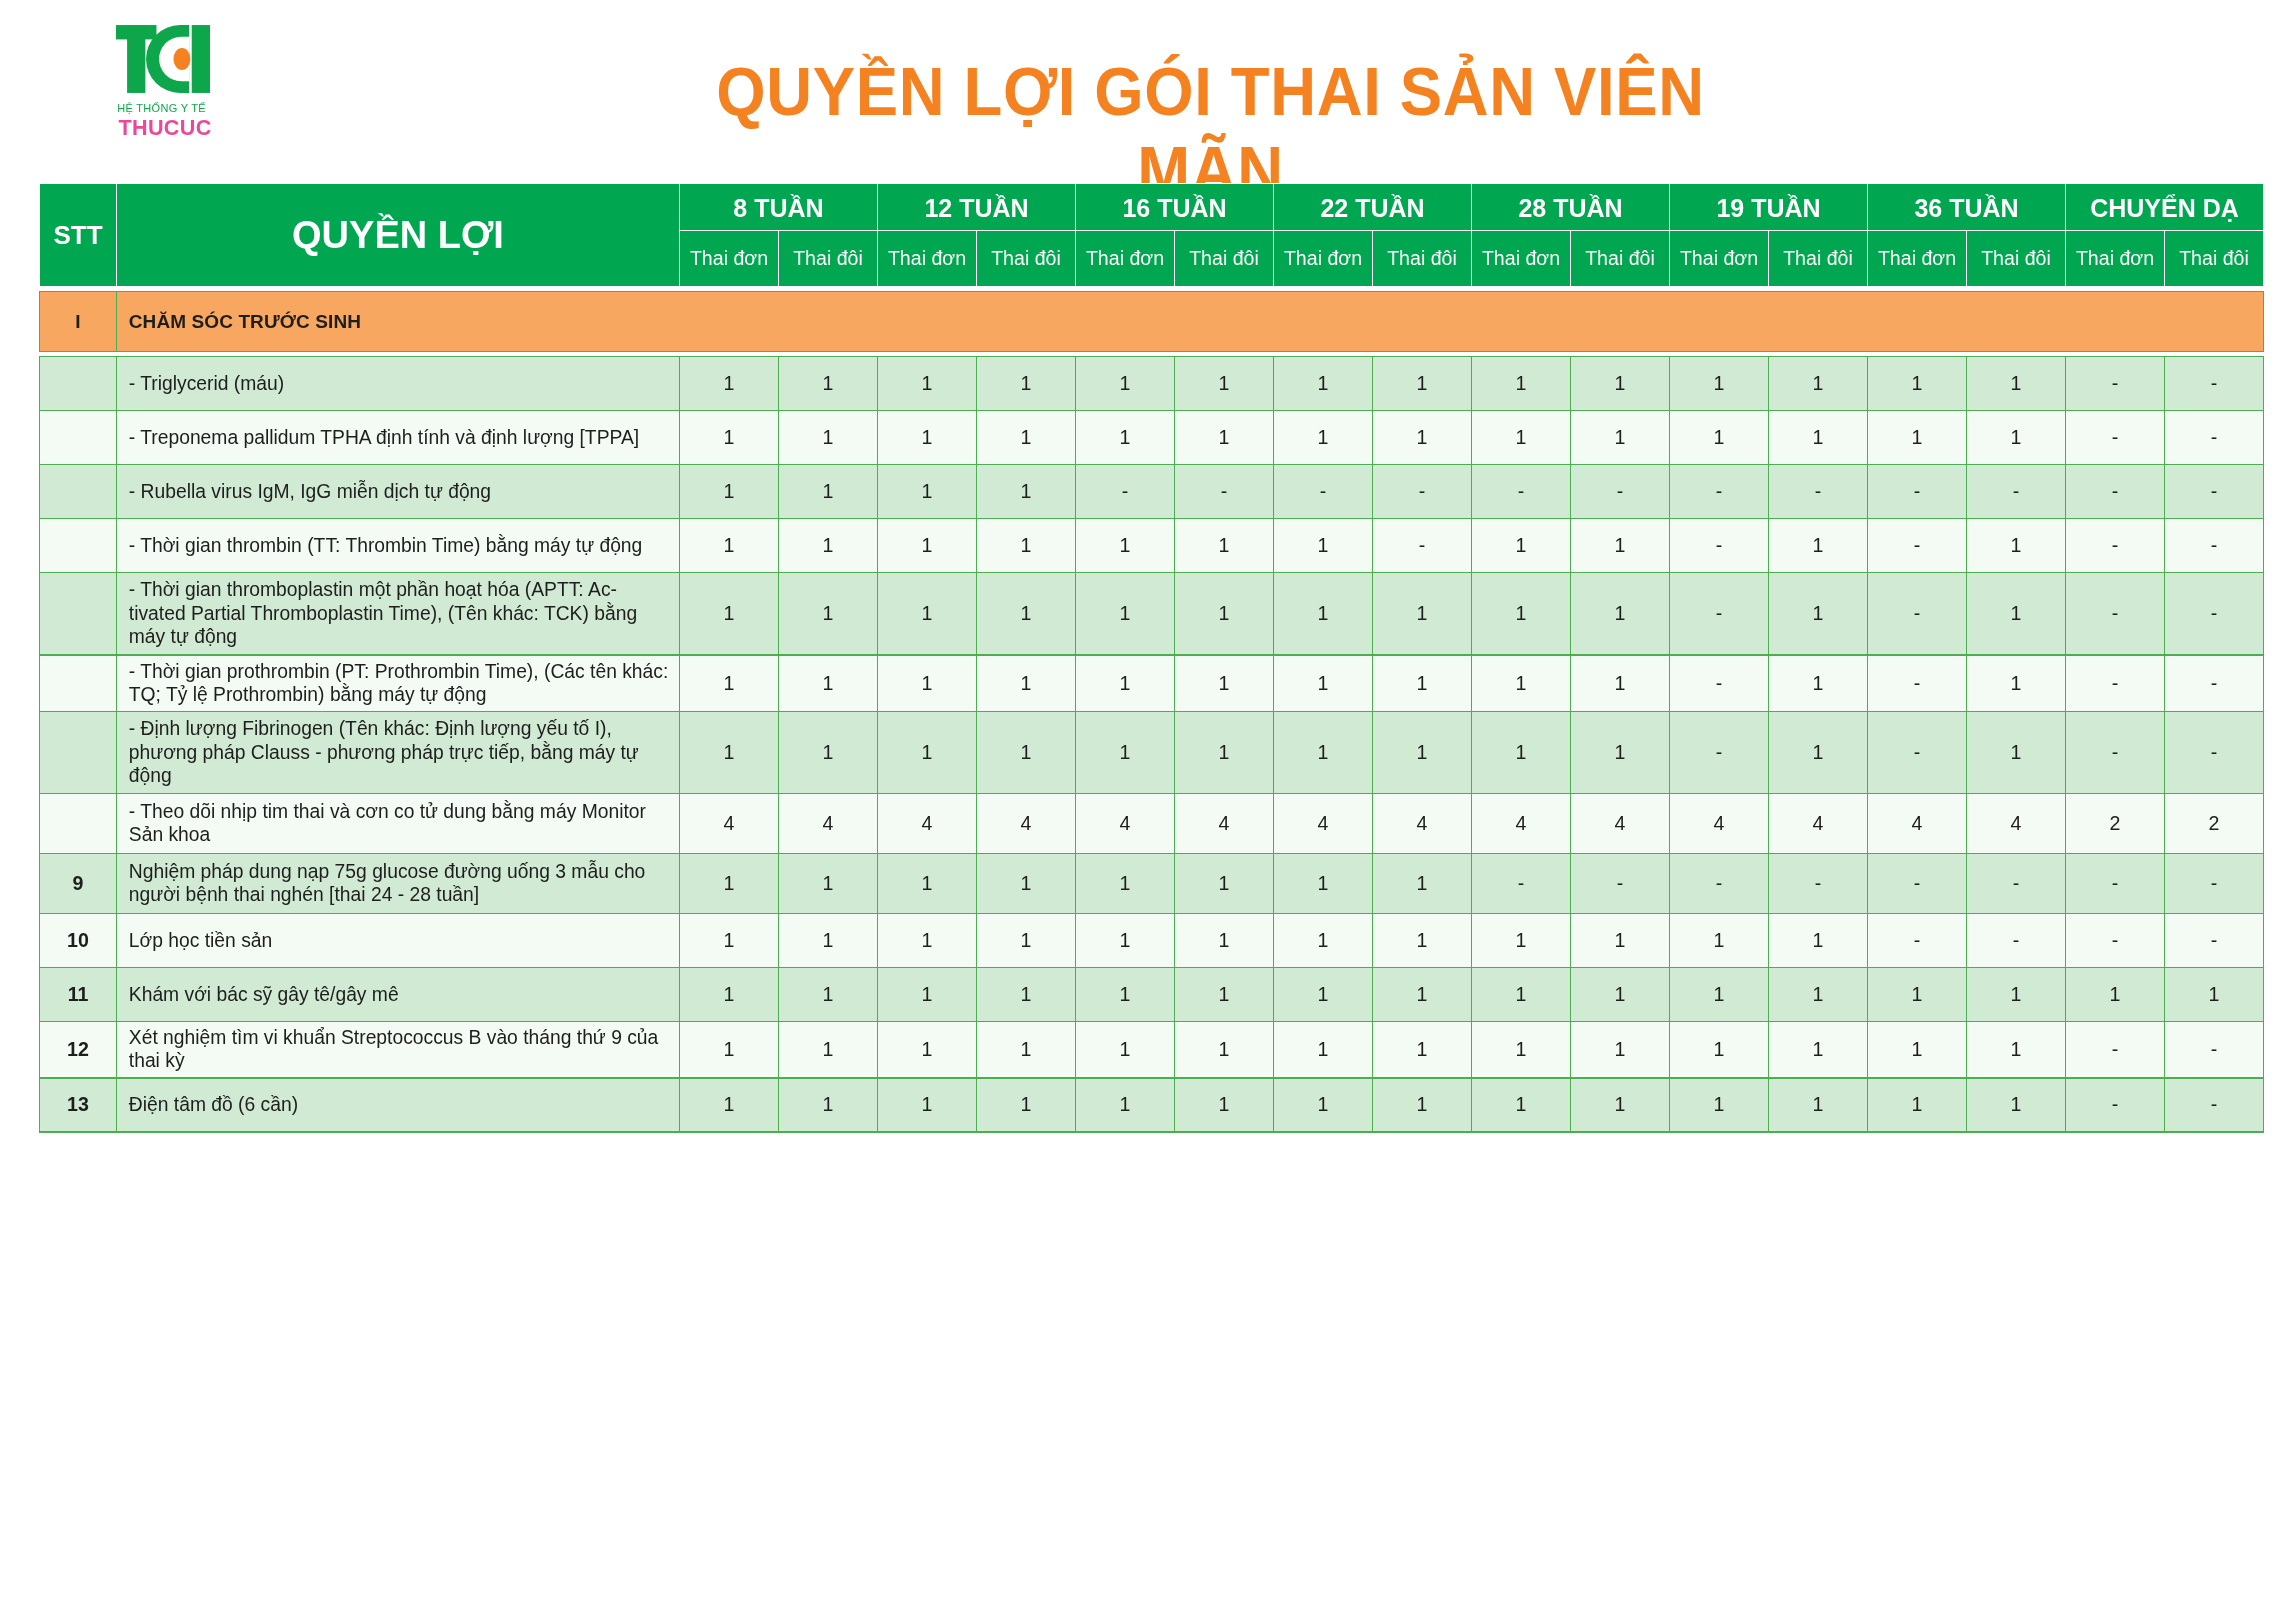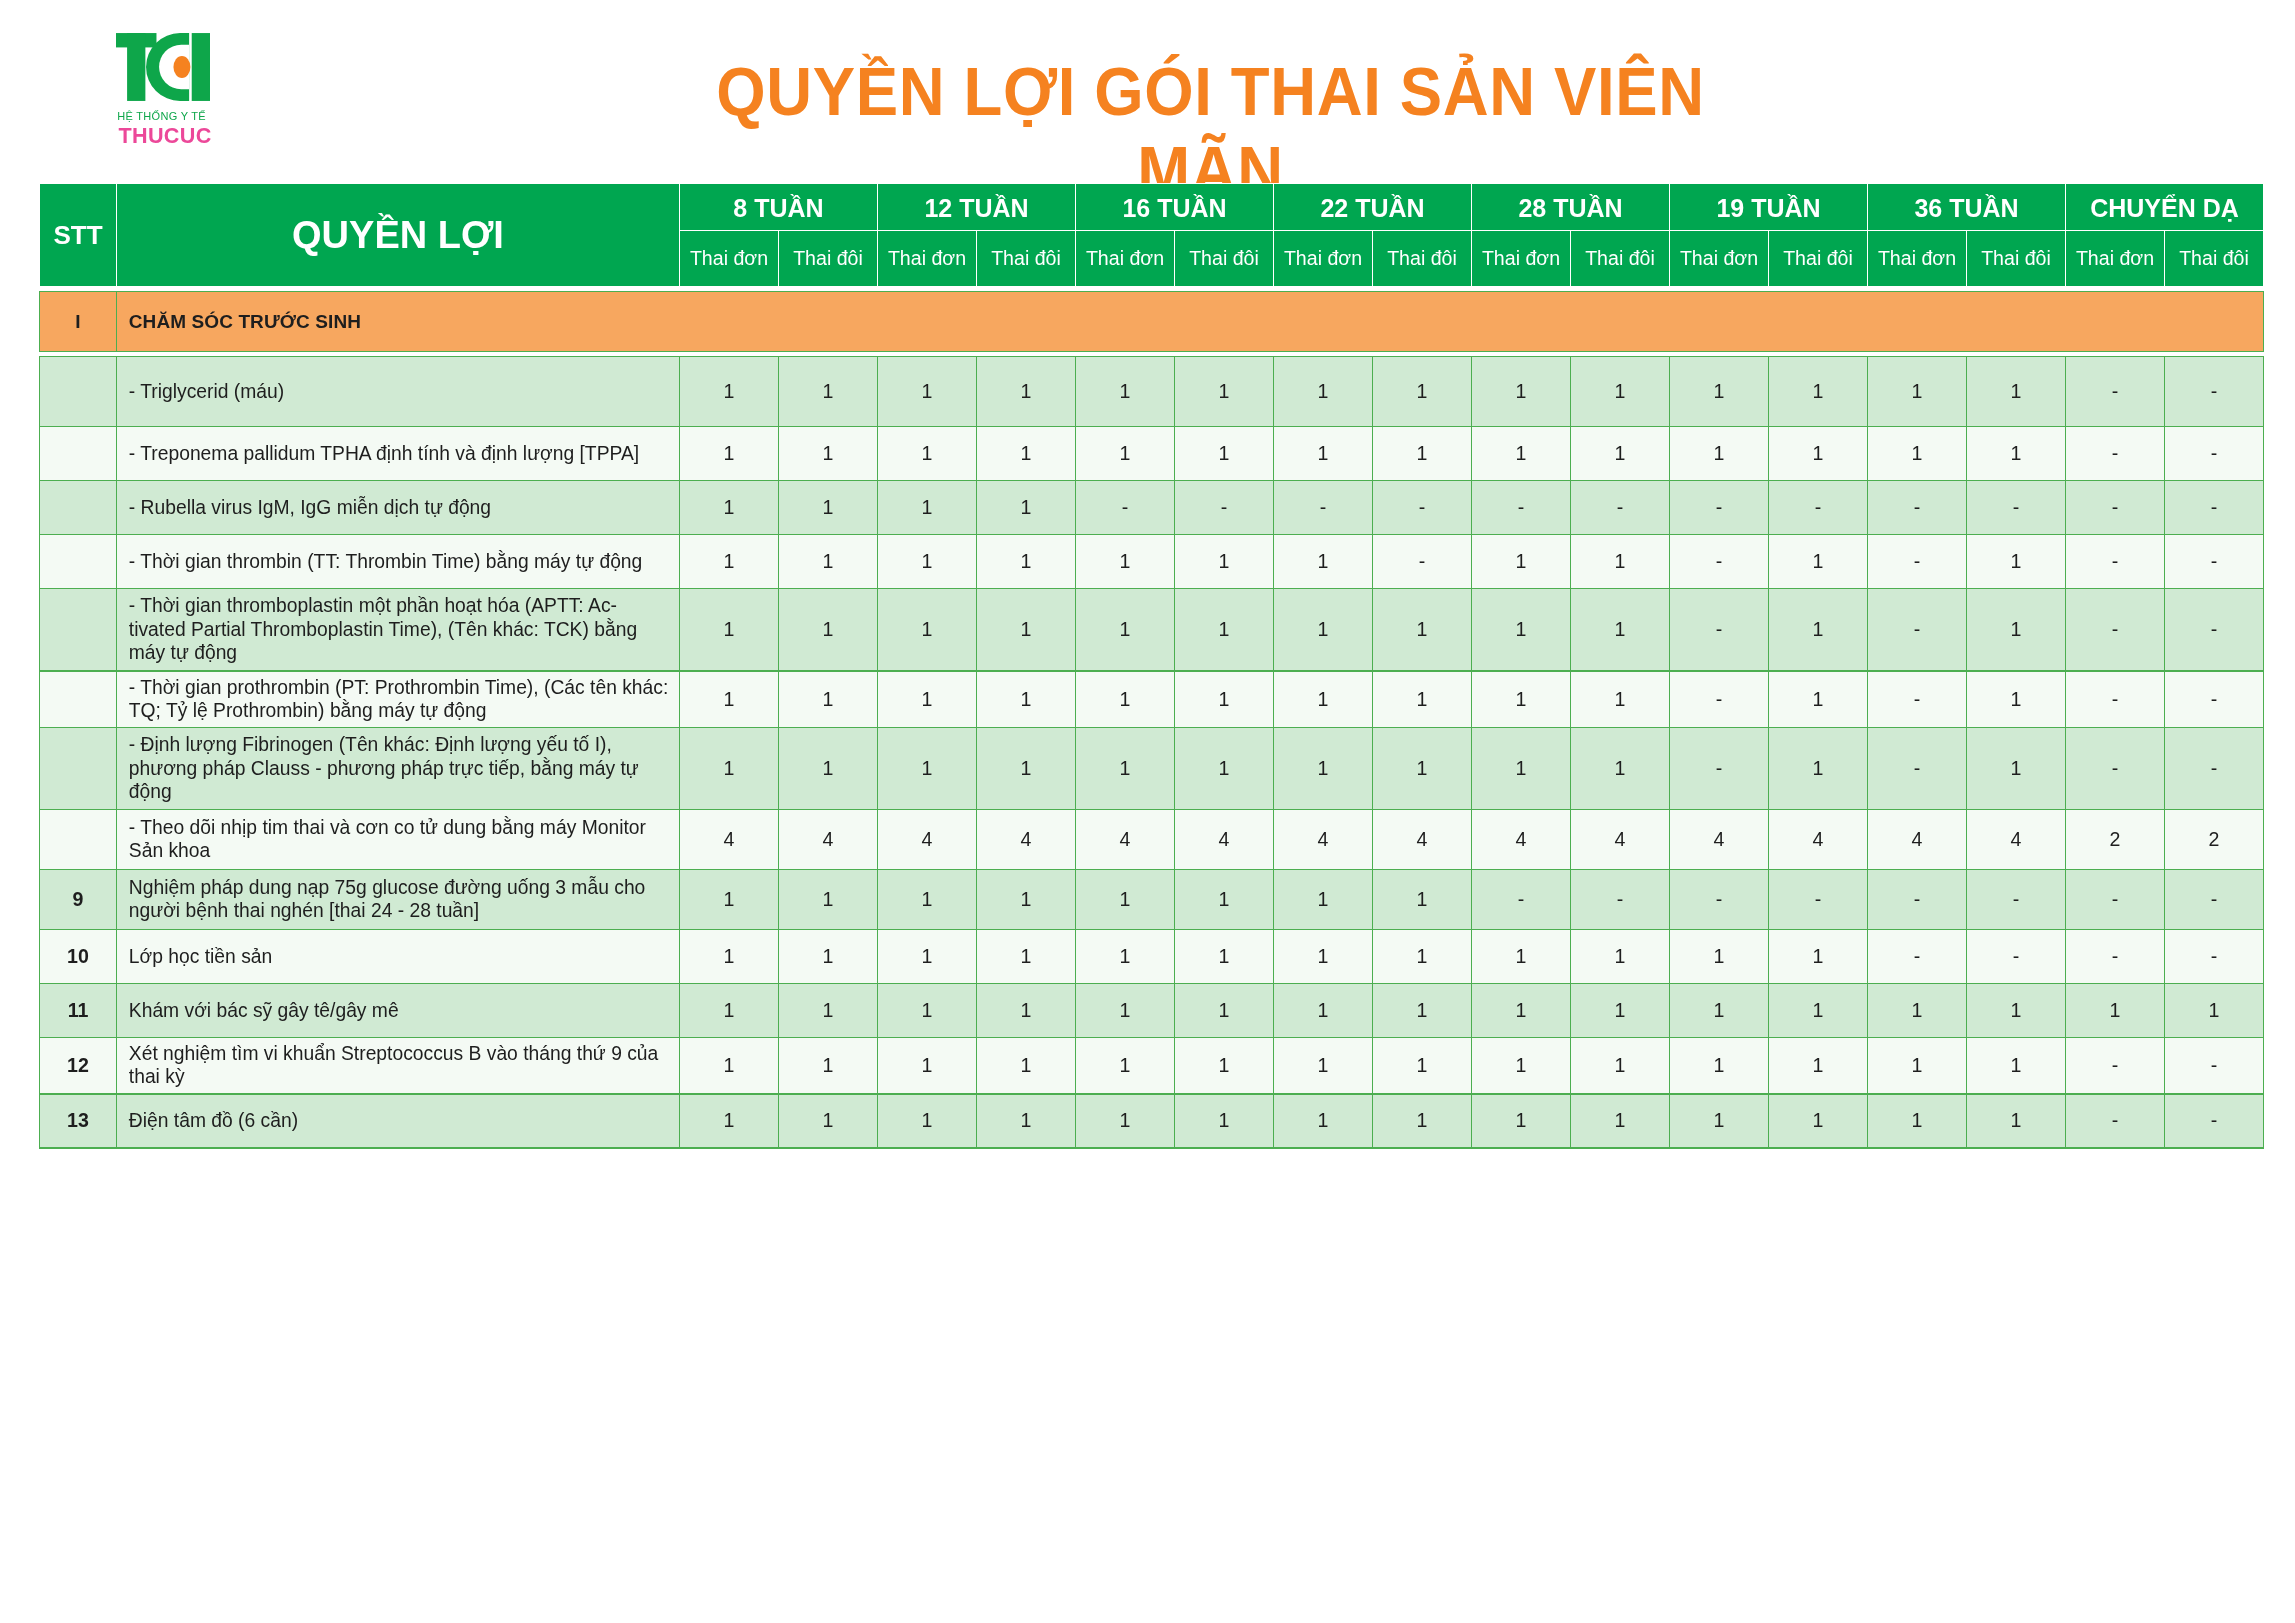--- a/index.html
+++ b/index.html
@@ -1,19 +1,19 @@
 <!DOCTYPE html>
 <html style="font-size:10.5px"><head>
   <meta charset="utf-8">
   <style>
     * { box-sizing: border-box; margin: 0; padding: 0; }
     html, body { width: 2295px; height: 1623px; background: #ffffff; overflow: hidden; }
     body { position: relative; font-family: "Liberation Sans", "DejaVu Sans", sans-serif; color: #1e1e1e; }
 
-    .logo { position: absolute; left: 116px; top: 33px; width: 118px; height: 118px; }
+    .logo { position: absolute; left: 116px; top: 25px; width: 118px; height: 118px; }
     .logo-mark { position: absolute; left: 0; top: 0; width: 94px; height: 68px; }
     .logo-line1 { position: absolute; left: 1.3px; top: 77px; font-size: 11px; color: #0ea64a; letter-spacing: 0.3px; white-space: nowrap; }
     .logo-line2 { position: absolute; left: 2.6px; top: 90px; font-size: 21.6px; font-weight: 700; color: #ec4899; letter-spacing: 0.3px; white-space: nowrap; }
 
     .page-title { position: absolute; left: 589px; top: 52px; width: 1243px; text-align: center; font-size: 69px; font-weight: 700; color: #f58220; letter-spacing: 0.7px; line-height: 79px; transform: scaleX(0.92); }
 
     table.benefits { position: absolute; left: 39px; top: 183px; width: 2218px; border-collapse: collapse; table-layout: fixed; }
     table.benefits col.c-stt { width: 77px; }
     table.benefits col.c-name { width: 563px; }
     table.benefits col.c-val { width: 99px; }
@@ -112,21 +112,21 @@
     <tr class="gap-row">
         <td colspan="18"></td>
       </tr>
     <tr class="section">
       <td class="stt">I</td>
       <td class="name" colspan="17">CHĂM SÓC TRƯỚC SINH</td>
     </tr>
     <tr class="gap-row">
         <td colspan="18"></td>
       </tr>
-  <tr class="shade" style="height: 70px; border-radius: 10px;">
+  <tr class="shade" style="height: 54px; border-radius: 10px;">
         <td class="stt"></td>
         <td class="name">- Triglycerid (máu)</td>
         <td class="val">1</td>
         <td class="val">1</td>
         <td class="val">1</td>
         <td class="val">1</td>
         <td class="val">1</td>
         <td class="val">1</td>
         <td class="val">1</td>
         <td class="val">1</td>

